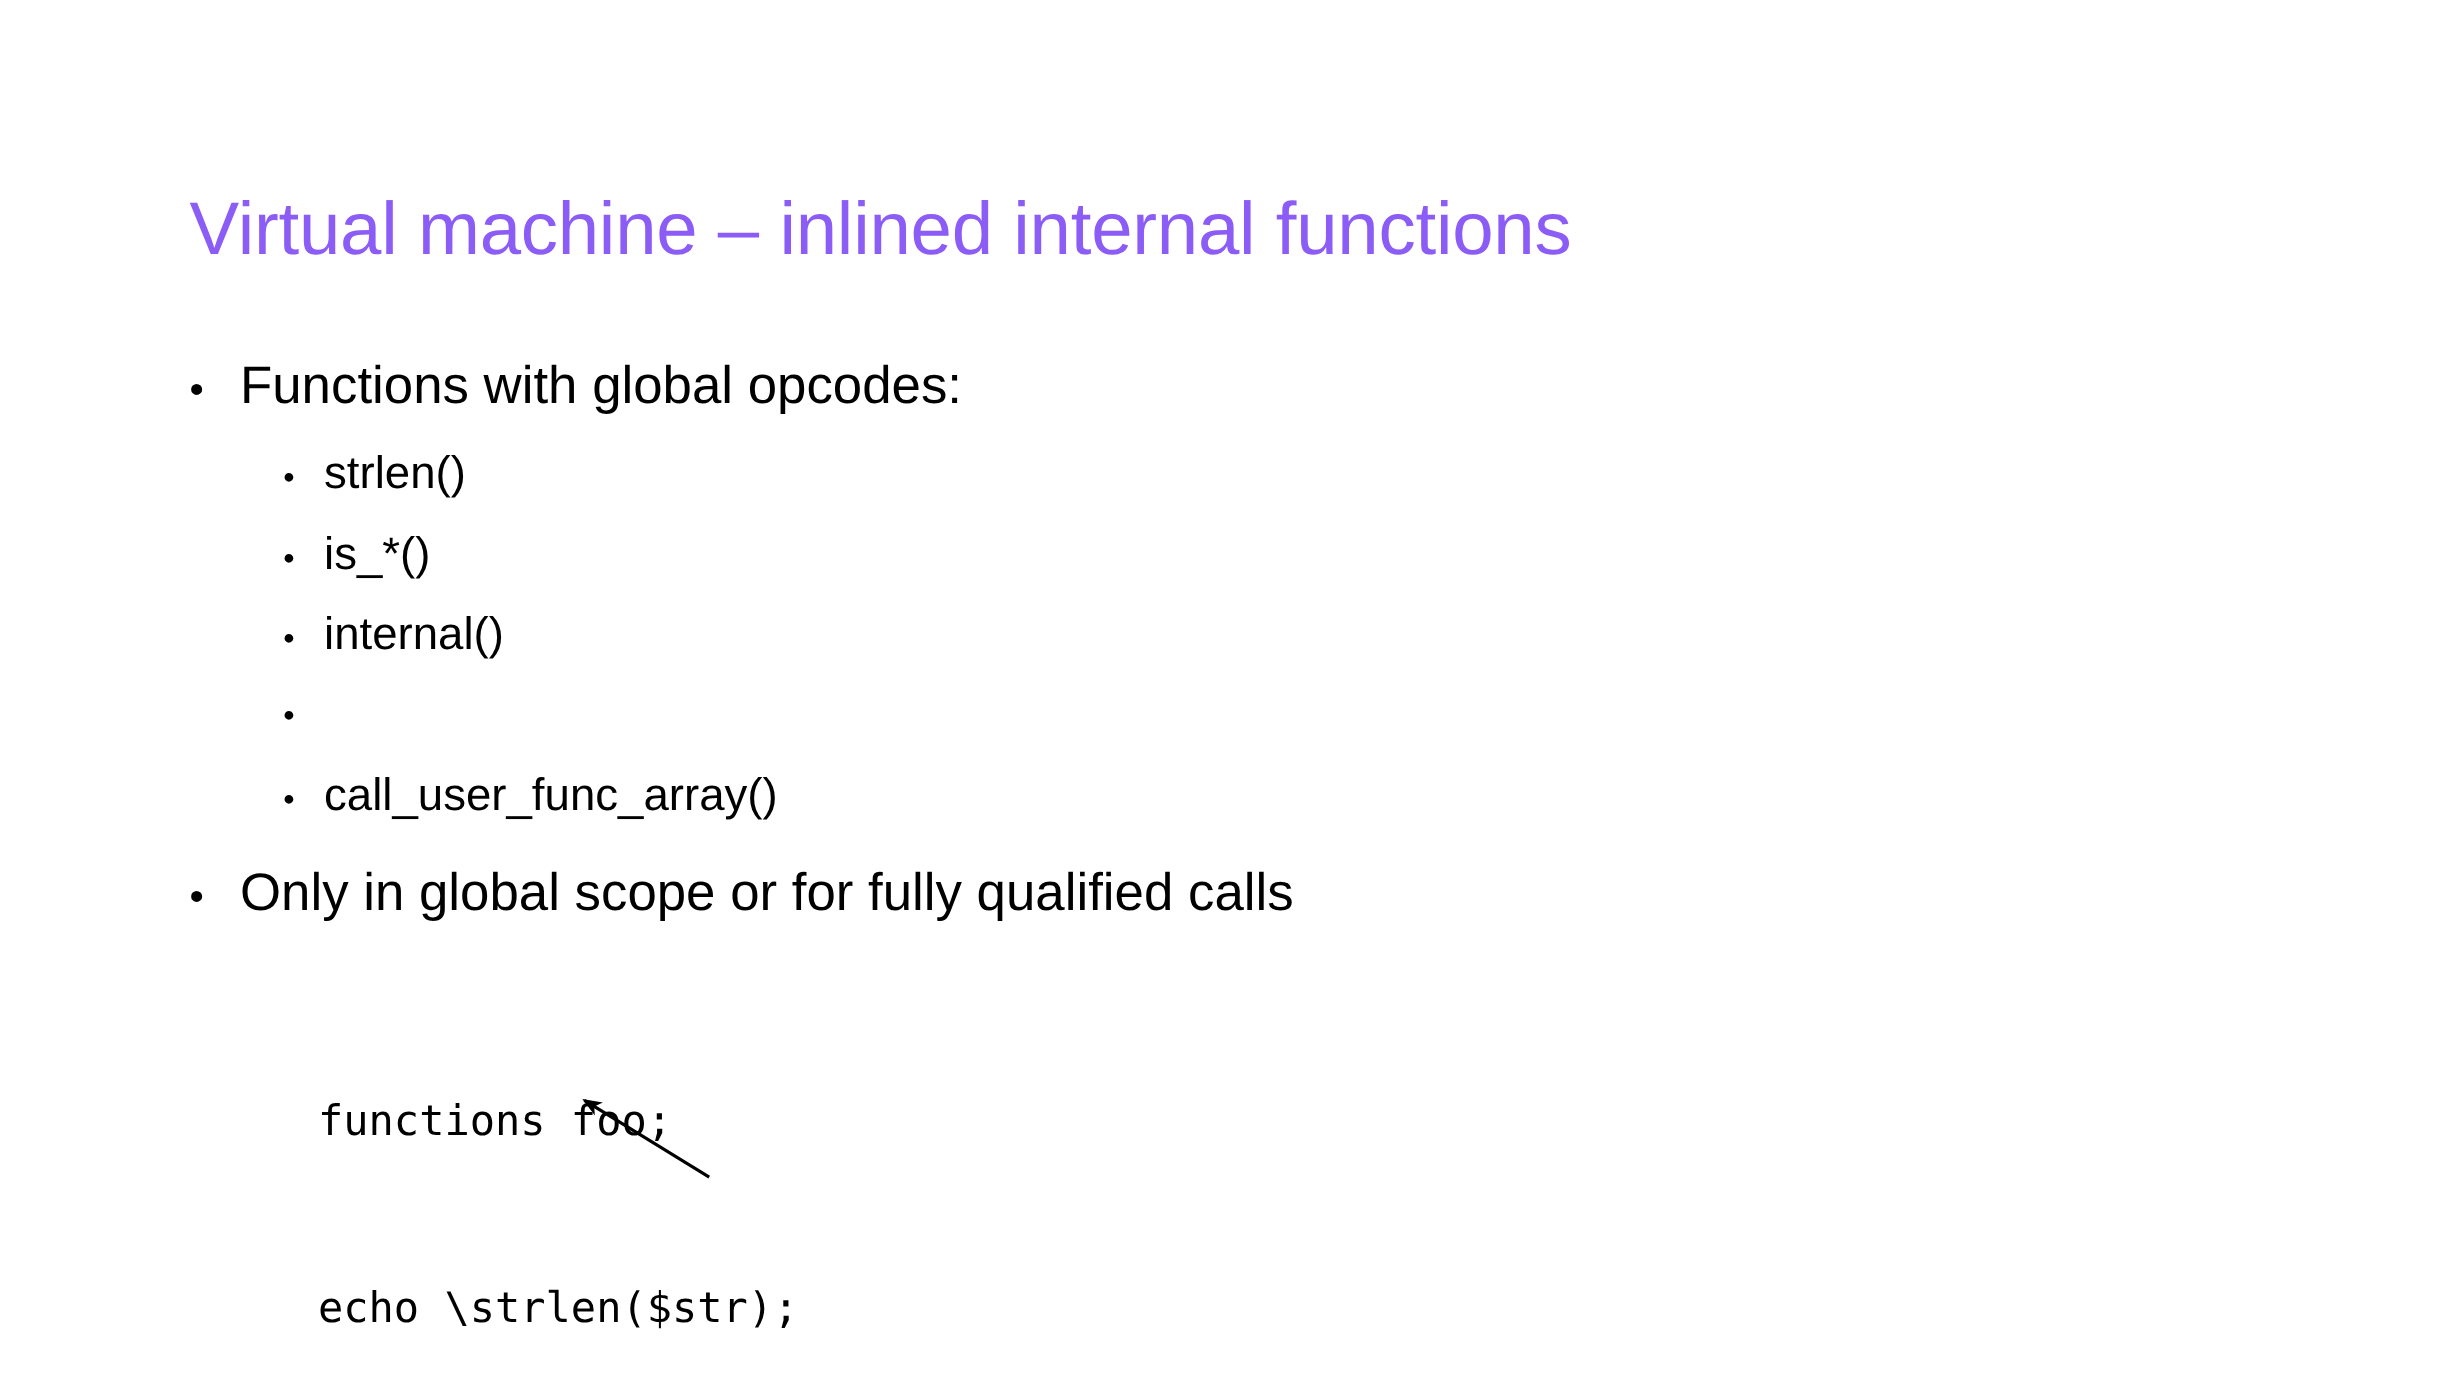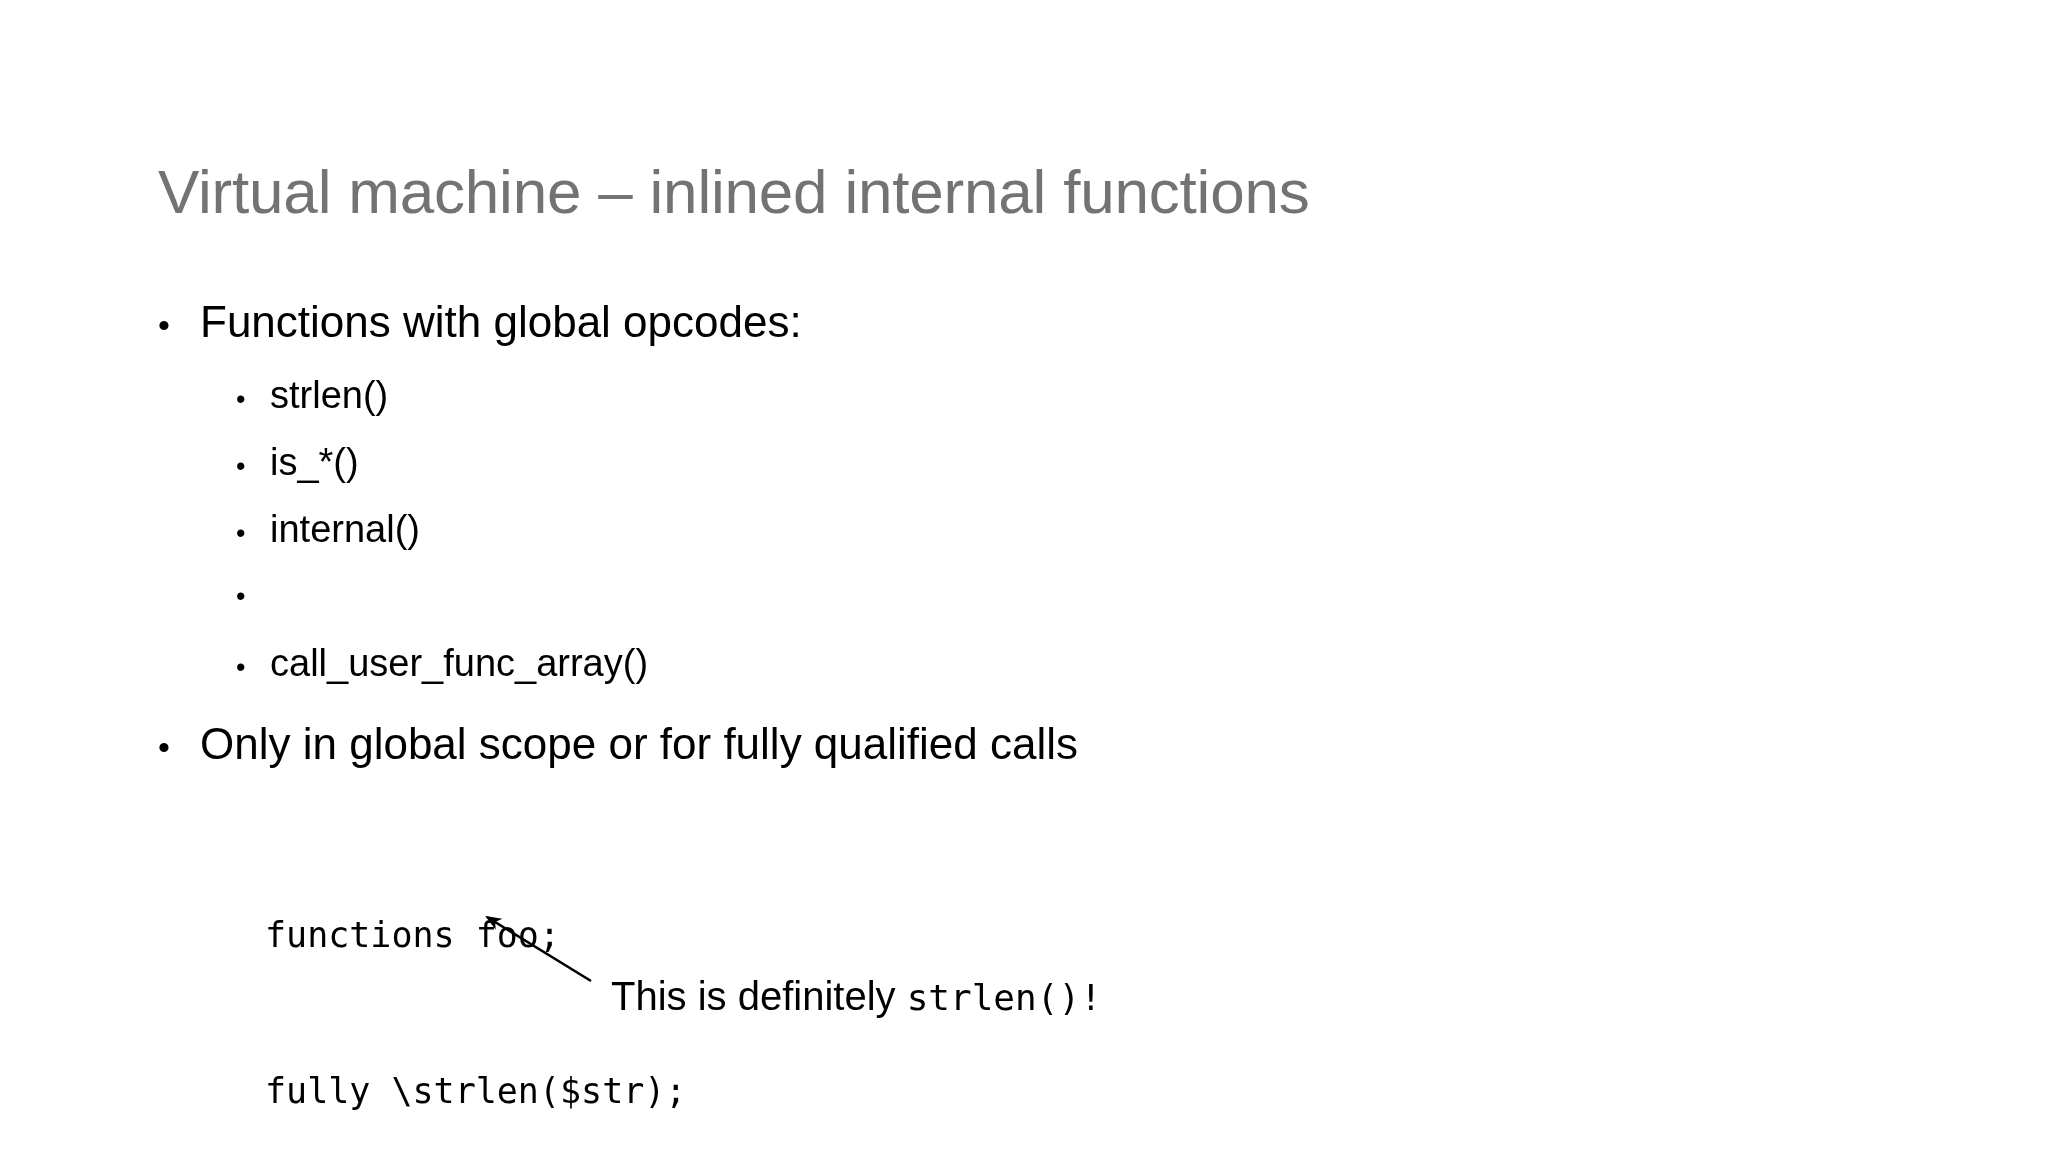--- a/index.html
+++ b/index.html
@@ -23,21 +23,21 @@
   
   #slide-title {
     position: absolute;
     left: 158px;
     top: 113px;
     width: 1760px;
     font-size: 62px;
     line-height: 74px;
     font-weight: 400;
     letter-spacing: -0.2px;
-    color: #737373;
+    color: #8b5cf6;
     white-space: nowrap;
   }
 
   
   #body-content {
     position: absolute;
     left: 0;
     top: 0;
     width: 2048px;
     height: 1152px;
@@ -167,29 +167,26 @@
     </div>
 
     <div class="bullet-row lvl1" style="top:718px">
       <span class="bullet-mark">•</span>
       <span class="bullet-text">Only in global scope or for fully qualified calls</span>
     </div>
   </div>
 
   <div id="code-block">
     <span class="code-line">functions foo;</span>
-    <span class="code-line">fully \strlen($str);</span>
+    <span class="code-line">echo \strlen($str);</span>
   </div>
 
   <svg id="annotation-arrow" viewBox="0 0 180 120">
     <defs>
       <marker id="arrowhead" markerWidth="7" markerHeight="7" refX="5.4" refY="2.6" orient="auto" markerUnits="strokeWidth">
         <path d="M 6.2 2.6 L 0 0.2 L 1.7 2.6 L 0 5.1 Z" fill="#000000"></path>
       </marker>
     </defs>
     <line x1="131" y1="86" x2="27" y2="22" stroke="#000000" stroke-width="2.6" marker-end="url(#arrowhead)"></line>
   </svg>
 
-  <div id="annotation-text">
-    <span>This is definitely </span><span class="mono">strlen()</span><span class="mono">!</span>
-  </div>
 
 </div>
 
 </body></html>

